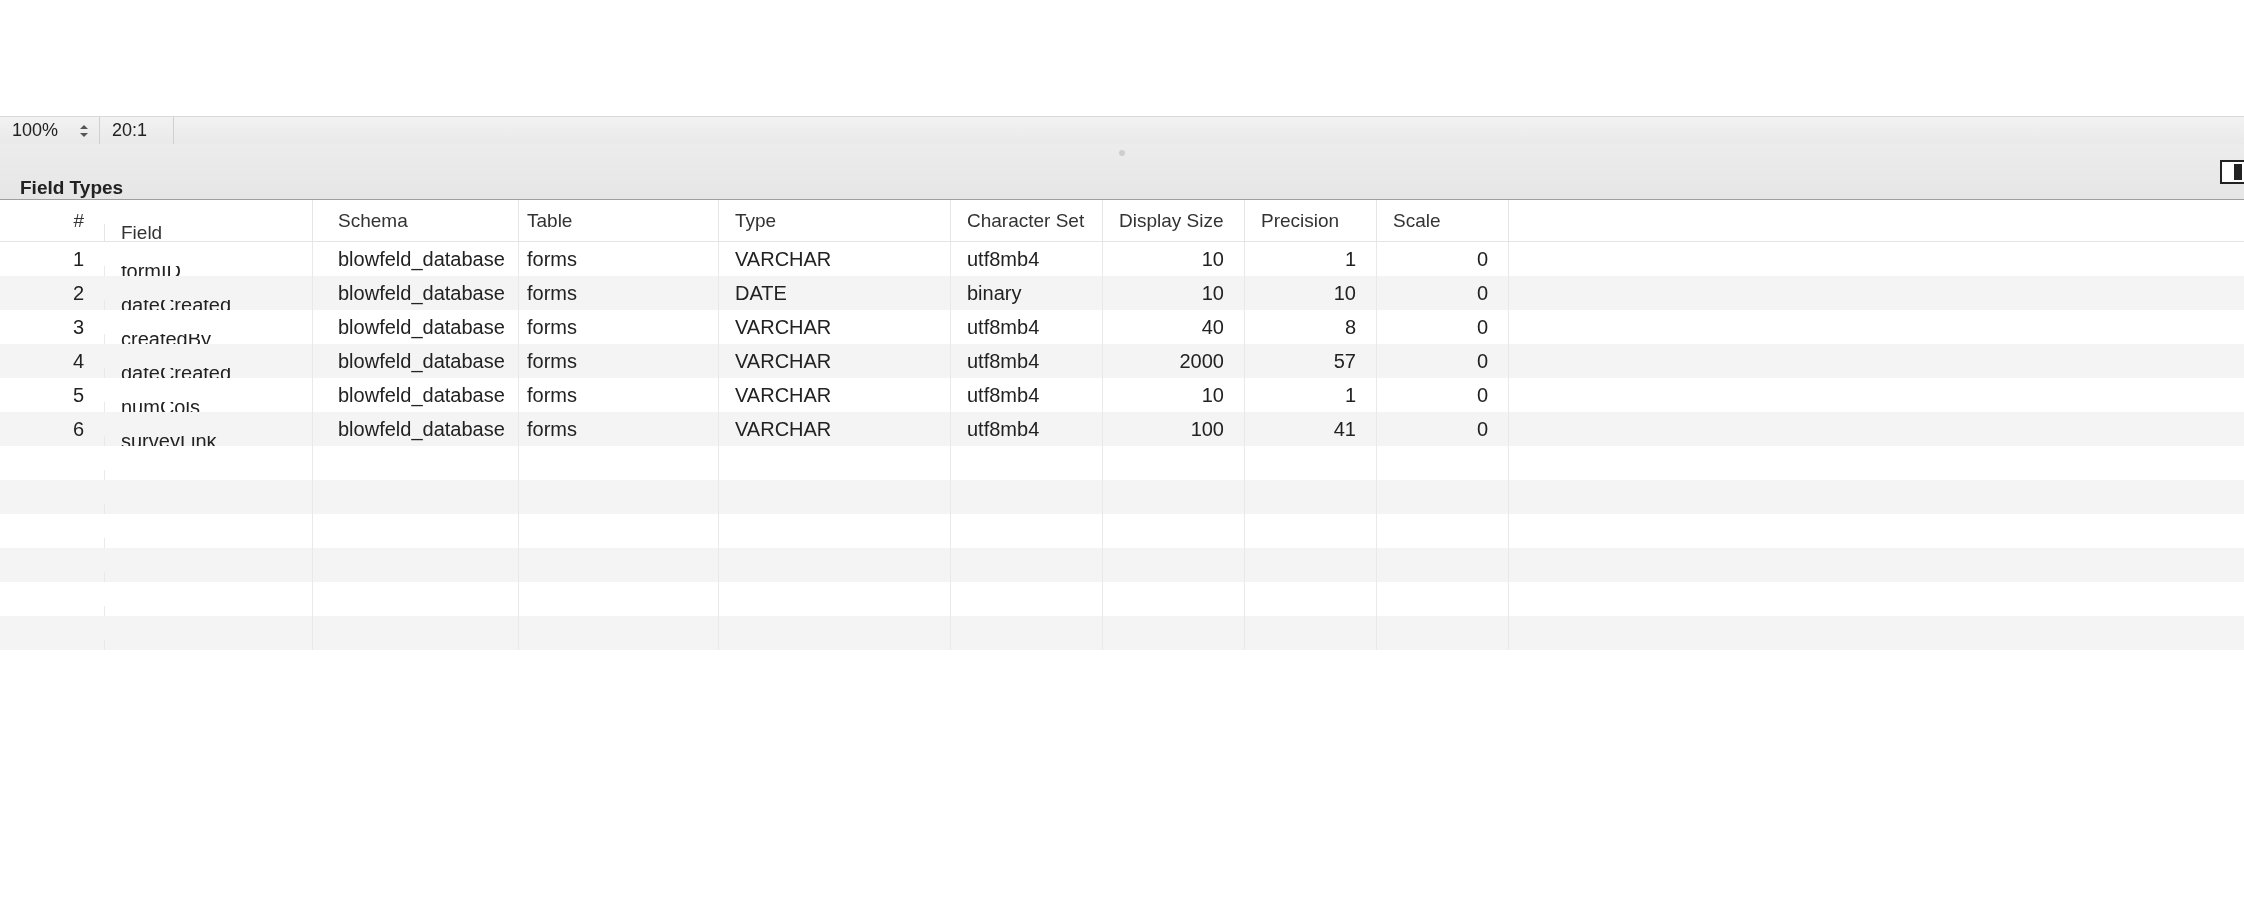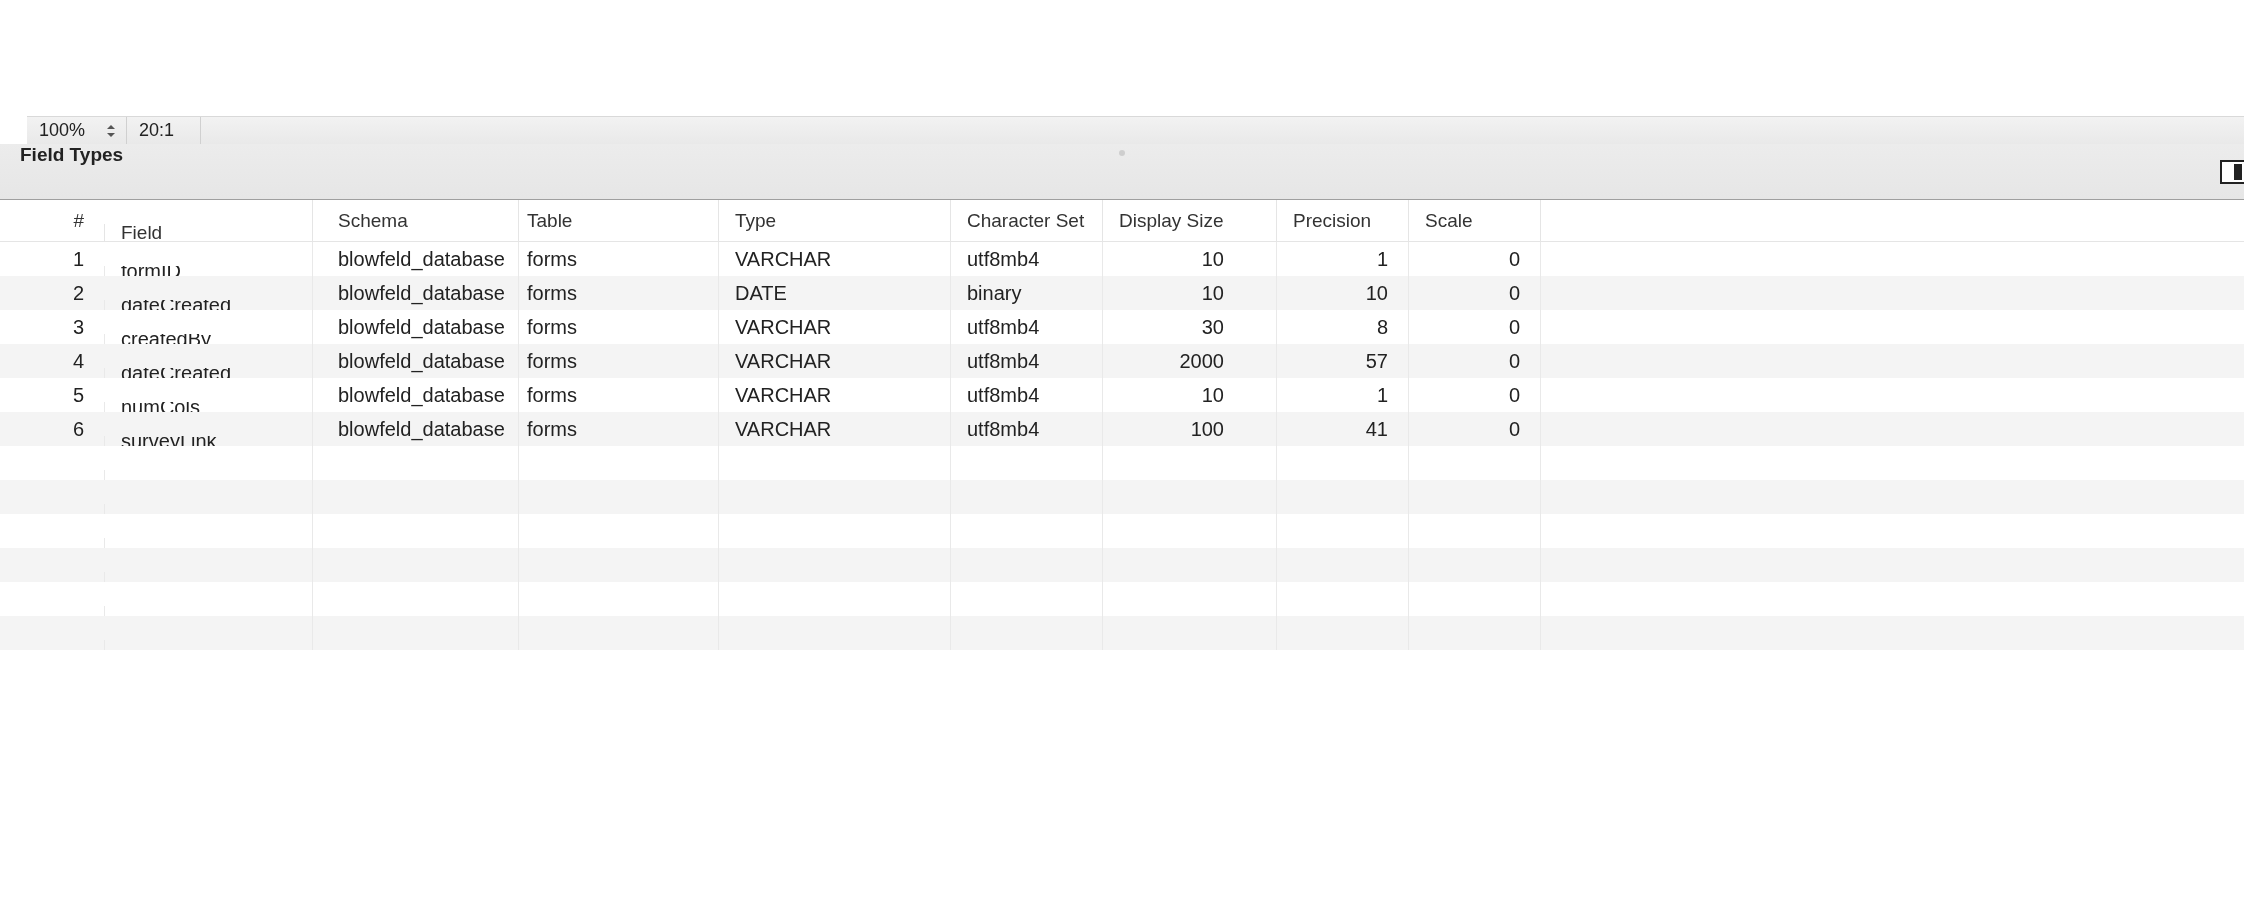--- a/index.html
+++ b/index.html
@@ -14,21 +14,20 @@
   .gap { height: 116px; background: #fff; }
 
   .statusbar {
     height: 28px;
     background: linear-gradient(#f2f2f2, #e9e9e9);
     border-top: 1px solid #d9d9d9;
     display: flex;
     align-items: stretch;
     font-size: 18px;
     color: #222;
-    margin-left: 27px;
   }
   .status-cell {
     display: flex; align-items: center;
     padding: 0 12px;
     border-right: 1px solid #d0d0d0;
     height: 100%;
   }
   .zoom-cell { width: 100px; justify-content: space-between; padding: 0 8px 0 12px; }
   .stepper {
     display: flex; flex-direction: column; align-items: center; justify-content: center;
@@ -36,21 +35,21 @@
     width: 14px;
   }
   .stepper svg { display: block; }
   .cursor-cell { width: 74px; }
 
   .panel-header {
     height: 56px;
     background: linear-gradient(#ececec, #e6e6e6);
     border-bottom: 1px solid #9f9f9f;
     display: flex;
-    align-items: flex-start;
+    align-items: flex-end;
     position: relative;
     padding: 0 20px;
     font-weight: 600;
     font-size: 19px;
     color: #222;
   }
   .drag-dot {
     position: absolute; left: 50%; top: 6px; transform: translateX(-50%);
     width: 6px; height: 6px; border-radius: 50%;
     background: rgba(0,0,0,0.12);
@@ -101,21 +100,21 @@
   .td:first-child { border-left: none; }
 
   
   .c-idx   { width: 104px; justify-content: flex-end; padding-right: 20px; }
   .c-field { width: 208px; margin-top: 24px; }
   .c-schema{ width: 206px; padding-left: 25px; }
   .c-table { width: 200px; padding-left: 8px; }
   .c-type  { width: 232px; }
   .c-char  { width: 152px; }
   .c-disp  { width: 142px; }
-  .c-prec  { width: 132px; margin-left: 32px; }
+  .c-prec  { width: 132px; }
   .c-scale { width: 132px; }
   .c-tail  { flex: 1; }
 
   .num { justify-content: flex-end; padding-right: 20px; }
 </style>
 </head>
 <body>
 
 <div class="wrapper">
   <div class="gap"></div>
@@ -179,21 +178,21 @@
           <div class="td c-scale num">0</div>
           <div class="td c-tail"></div>
         </div>
         <div class="tr">
           <div class="td c-idx num">3</div>
           <div class="td c-field">createdBy</div>
           <div class="td c-schema">blowfeld_database</div>
           <div class="td c-table">forms</div>
           <div class="td c-type">VARCHAR</div>
           <div class="td c-char">utf8mb4</div>
-          <div class="td c-disp num">30</div>
+          <div class="td c-disp num">40</div>
           <div class="td c-prec num">8</div>
           <div class="td c-scale num">0</div>
           <div class="td c-tail"></div>
         </div>
         <div class="tr">
           <div class="td c-idx num">4</div>
           <div class="td c-field">dateCreated</div>
           <div class="td c-schema">blowfeld_database</div>
           <div class="td c-table">forms</div>
           <div class="td c-type">VARCHAR</div>

